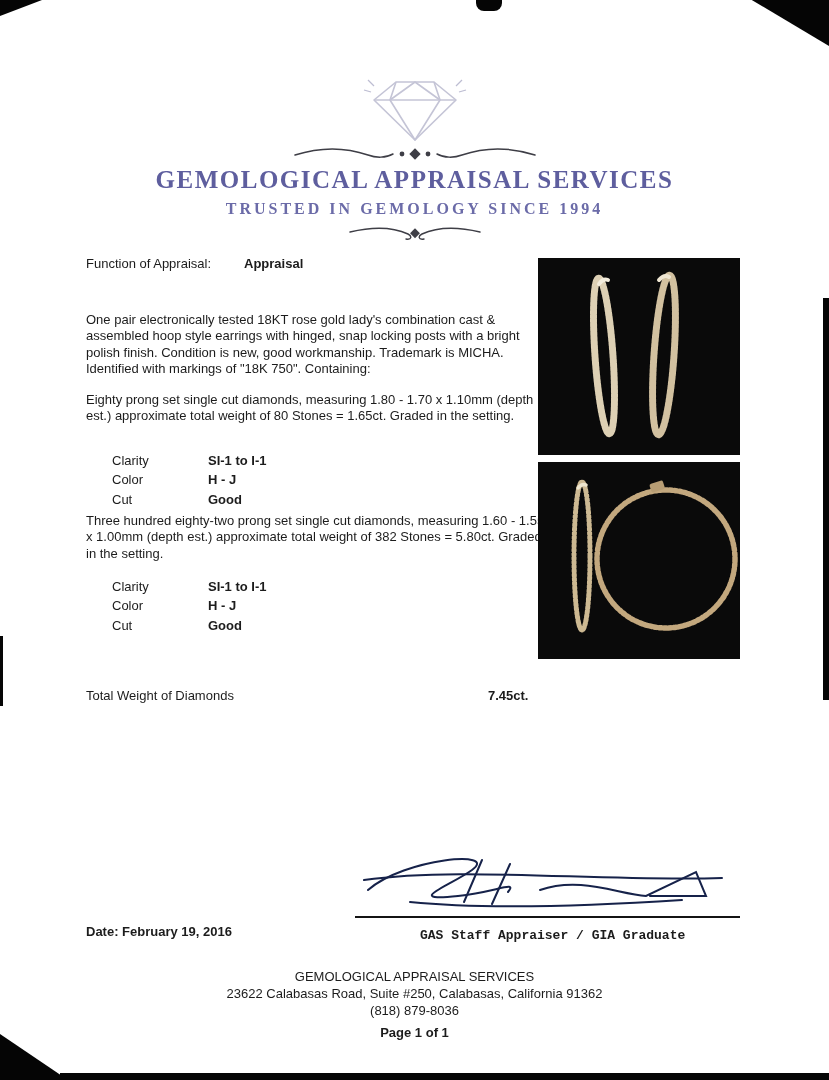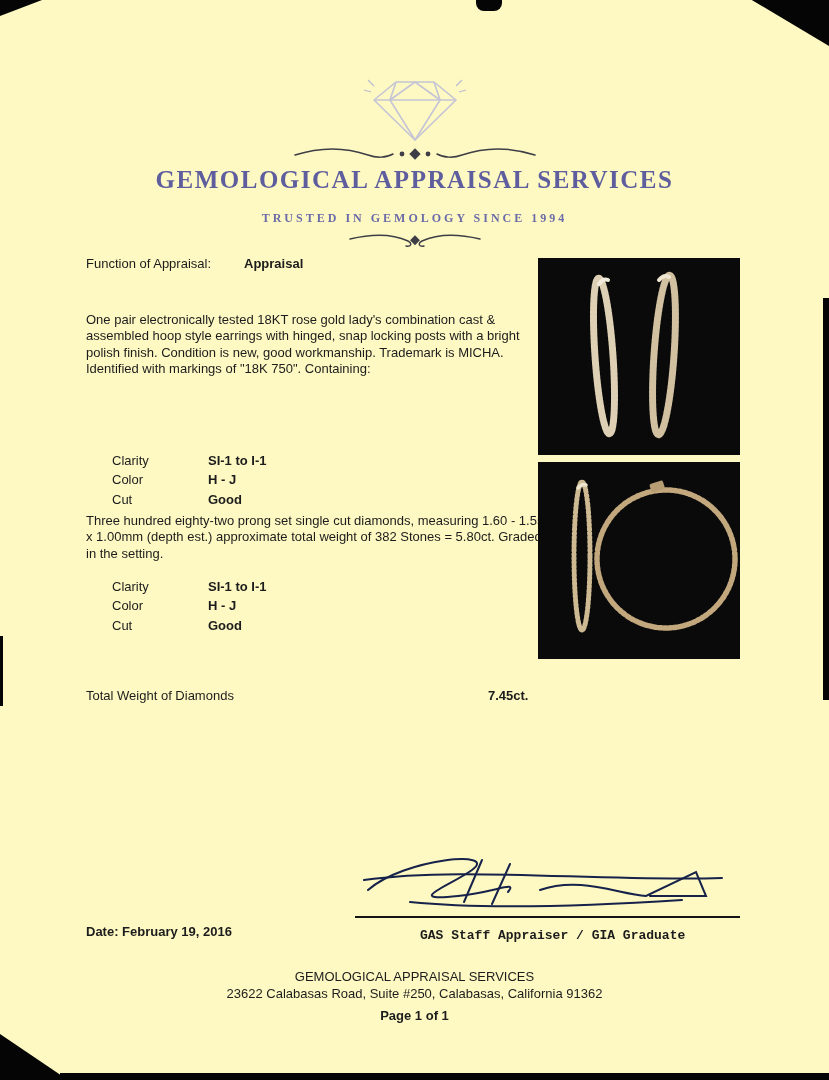--- a/index.html
+++ b/index.html
@@ -1,40 +1,40 @@
 <!DOCTYPE html>
 <html><head>
 <meta charset="utf-8">
 <style>
   * { margin:0; padding:0; box-sizing:border-box; }
   html,body { background:#888; }
   .page {
     position:relative; width:829px; height:1080px; margin:0 auto;
-    background:#fef9c3; overflow:hidden;
+    background:#ffffff; overflow:hidden;
     font-family:"Liberation Sans", sans-serif; color:#1c1c1c; font-size:13px; line-height:1.25;
   }
   
   .artifact { position:absolute; background:#050505; }
   .a-tl { left:0; top:0; width:42px; height:16px; clip-path:polygon(0 0,100% 0,0 100%); }
   .a-tc { left:476px; top:0; width:26px; height:11px; border-radius:0 0 8px 8px; }
   .a-tr { right:0; top:0; width:84px; height:46px; clip-path:polygon(8% 0,100% 0,100% 100%); }
   .a-re { right:0; top:298px; width:6px; height:402px; }
   .a-le { left:0; top:636px; width:3px; height:70px; }
   .a-bl { left:0; bottom:0; width:68px; height:46px; clip-path:polygon(0 0,0 100%,100% 100%); }
   .a-bb { left:60px; bottom:0; width:769px; height:7px; }
 
   
   .header { position:absolute; top:74px; left:0; width:100%; text-align:center; }
   .org-title {
     font-family:"Liberation Serif", serif; font-size:25px; letter-spacing:1.5px;
     color:#5e5e9e; font-weight:600; margin-top:2px;
   }
   .tagline {
-    font-family:"Liberation Serif", serif; font-size:12px; letter-spacing:3px;
-    color:#6b6ba8; font-weight:600; margin-top:16px;
+    font-family:"Liberation Serif", serif; font-size:16px; letter-spacing:3px;
+    color:#6b6ba8; font-weight:600; margin-top:4px;
   }
   .orn { display:block; margin:0 auto; }
 
   
   .block { position:absolute; }
   .kv-row .k { display:inline-block; width:158px; }
   .kv-row .v { font-weight:bold; }
   .para { width:462px; }
   .grades .g-row { margin-bottom:3px; }
   .grades .g-label { display:inline-block; width:96px; }
@@ -111,20 +111,21 @@
   </div>
 
   <div class="block" style="left:86px; top:256px;">
     <div class="kv-row">
       <span class="k">Function of Appraisal:</span><span class="v">Appraisal</span>
     </div>
   </div>
 
   <div class="block para" style="left:86px; top:312px;">One pair electronically tested 18KT rose gold lady's combination cast &amp; assembled hoop style earrings with hinged, snap locking posts with a bright polish finish. Condition is new, good workmanship.  Trademark is MICHA. Identified with markings of "18K 750".  Containing:</div>
 
+  <div class="block para" style="left:86px; top:392px;">Eighty prong set single cut diamonds, measuring 1.80 - 1.70 x 1.10mm (depth est.) approximate total weight of 80 Stones = 1.65ct. Graded in the setting.</div>
   <div class="block grades" style="left:112px; top:453px;">
     <div class="g-row">
       <span class="g-label">Clarity</span><span class="g-value">SI-1 to I-1</span>
     </div>
     <div class="g-row">
       <span class="g-label">Color</span><span class="g-value">H - J</span>
     </div>
     <div class="g-row">
       <span class="g-label">Cut</span><span class="g-value">Good</span>
     </div>
@@ -183,16 +184,17 @@
       </g>
     </svg>
   </div>
   <div class="sig-line"></div>
   <div class="date-line">Date: February 19, 2016</div>
   <div class="appraiser-line">GAS Staff Appraiser / GIA Graduate</div>
 
   <div class="footer">
     <div>GEMOLOGICAL APPRAISAL SERVICES</div>
     <div>23622 Calabasas Road, Suite #250, Calabasas, California 91362</div>
+    <div>(818) 879-8036</div>
     <div class="page-num">Page 1 of 1</div>
   </div>
 
 </div>
 
 </body></html>

